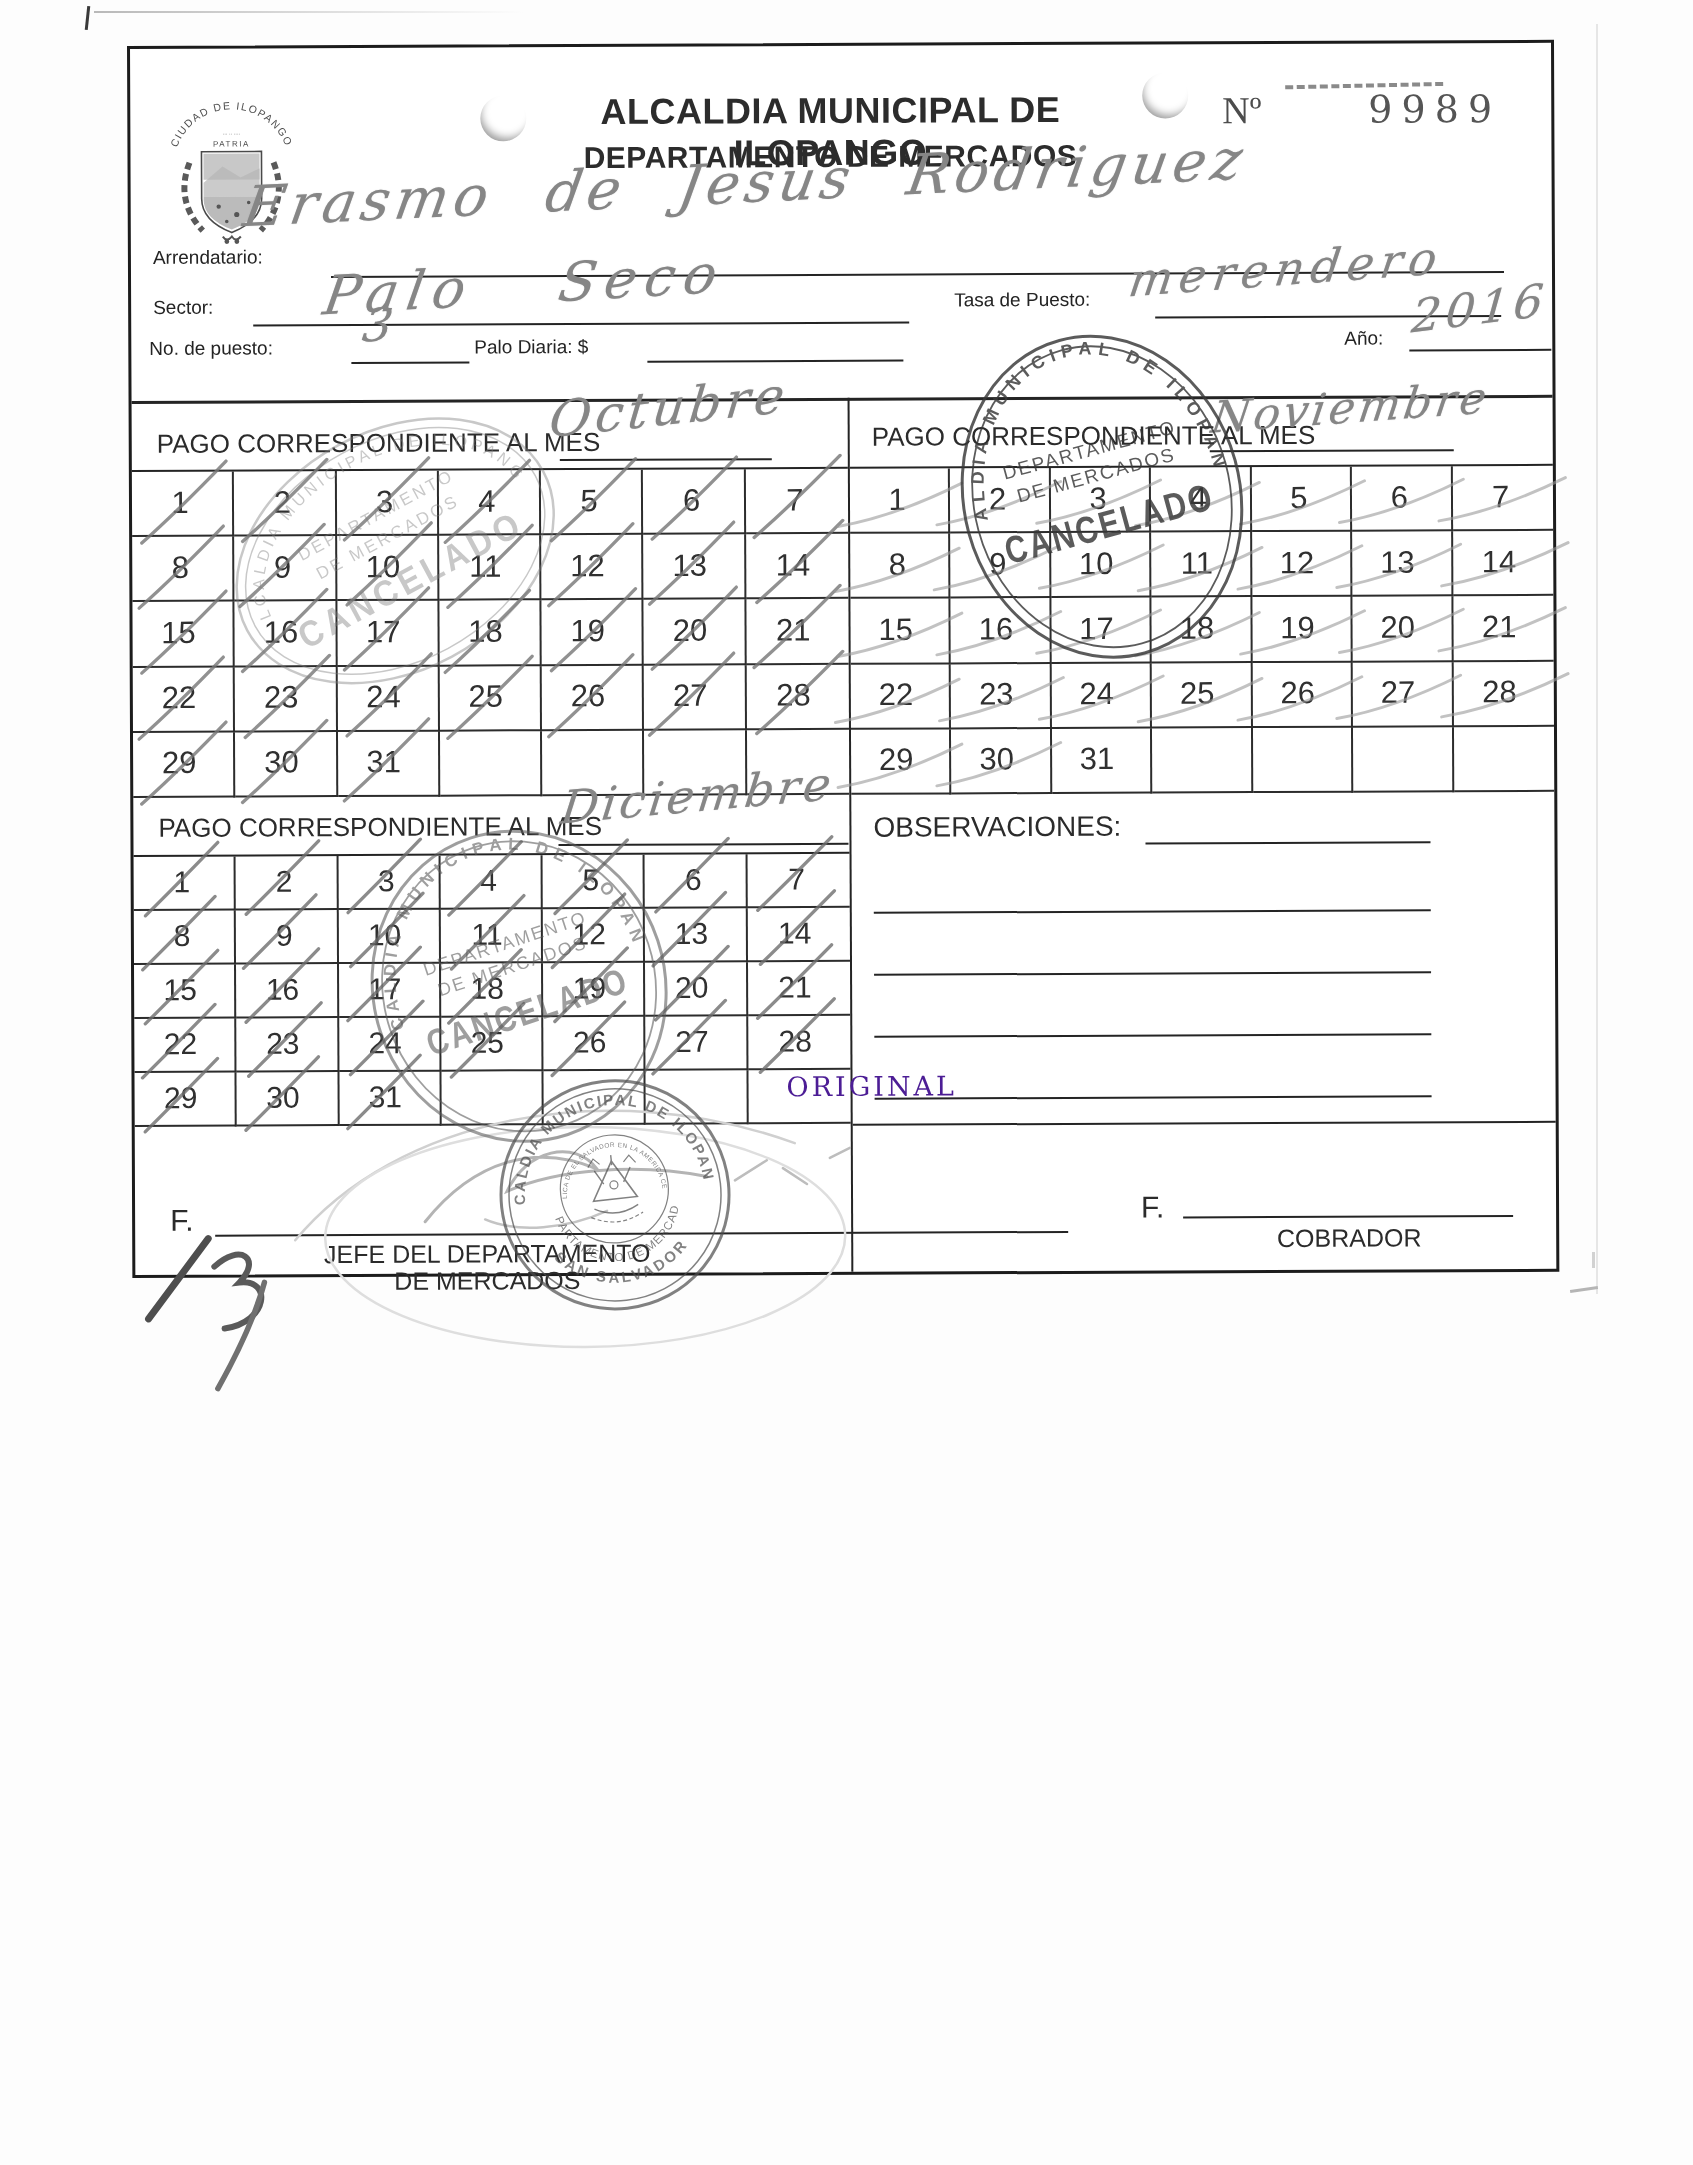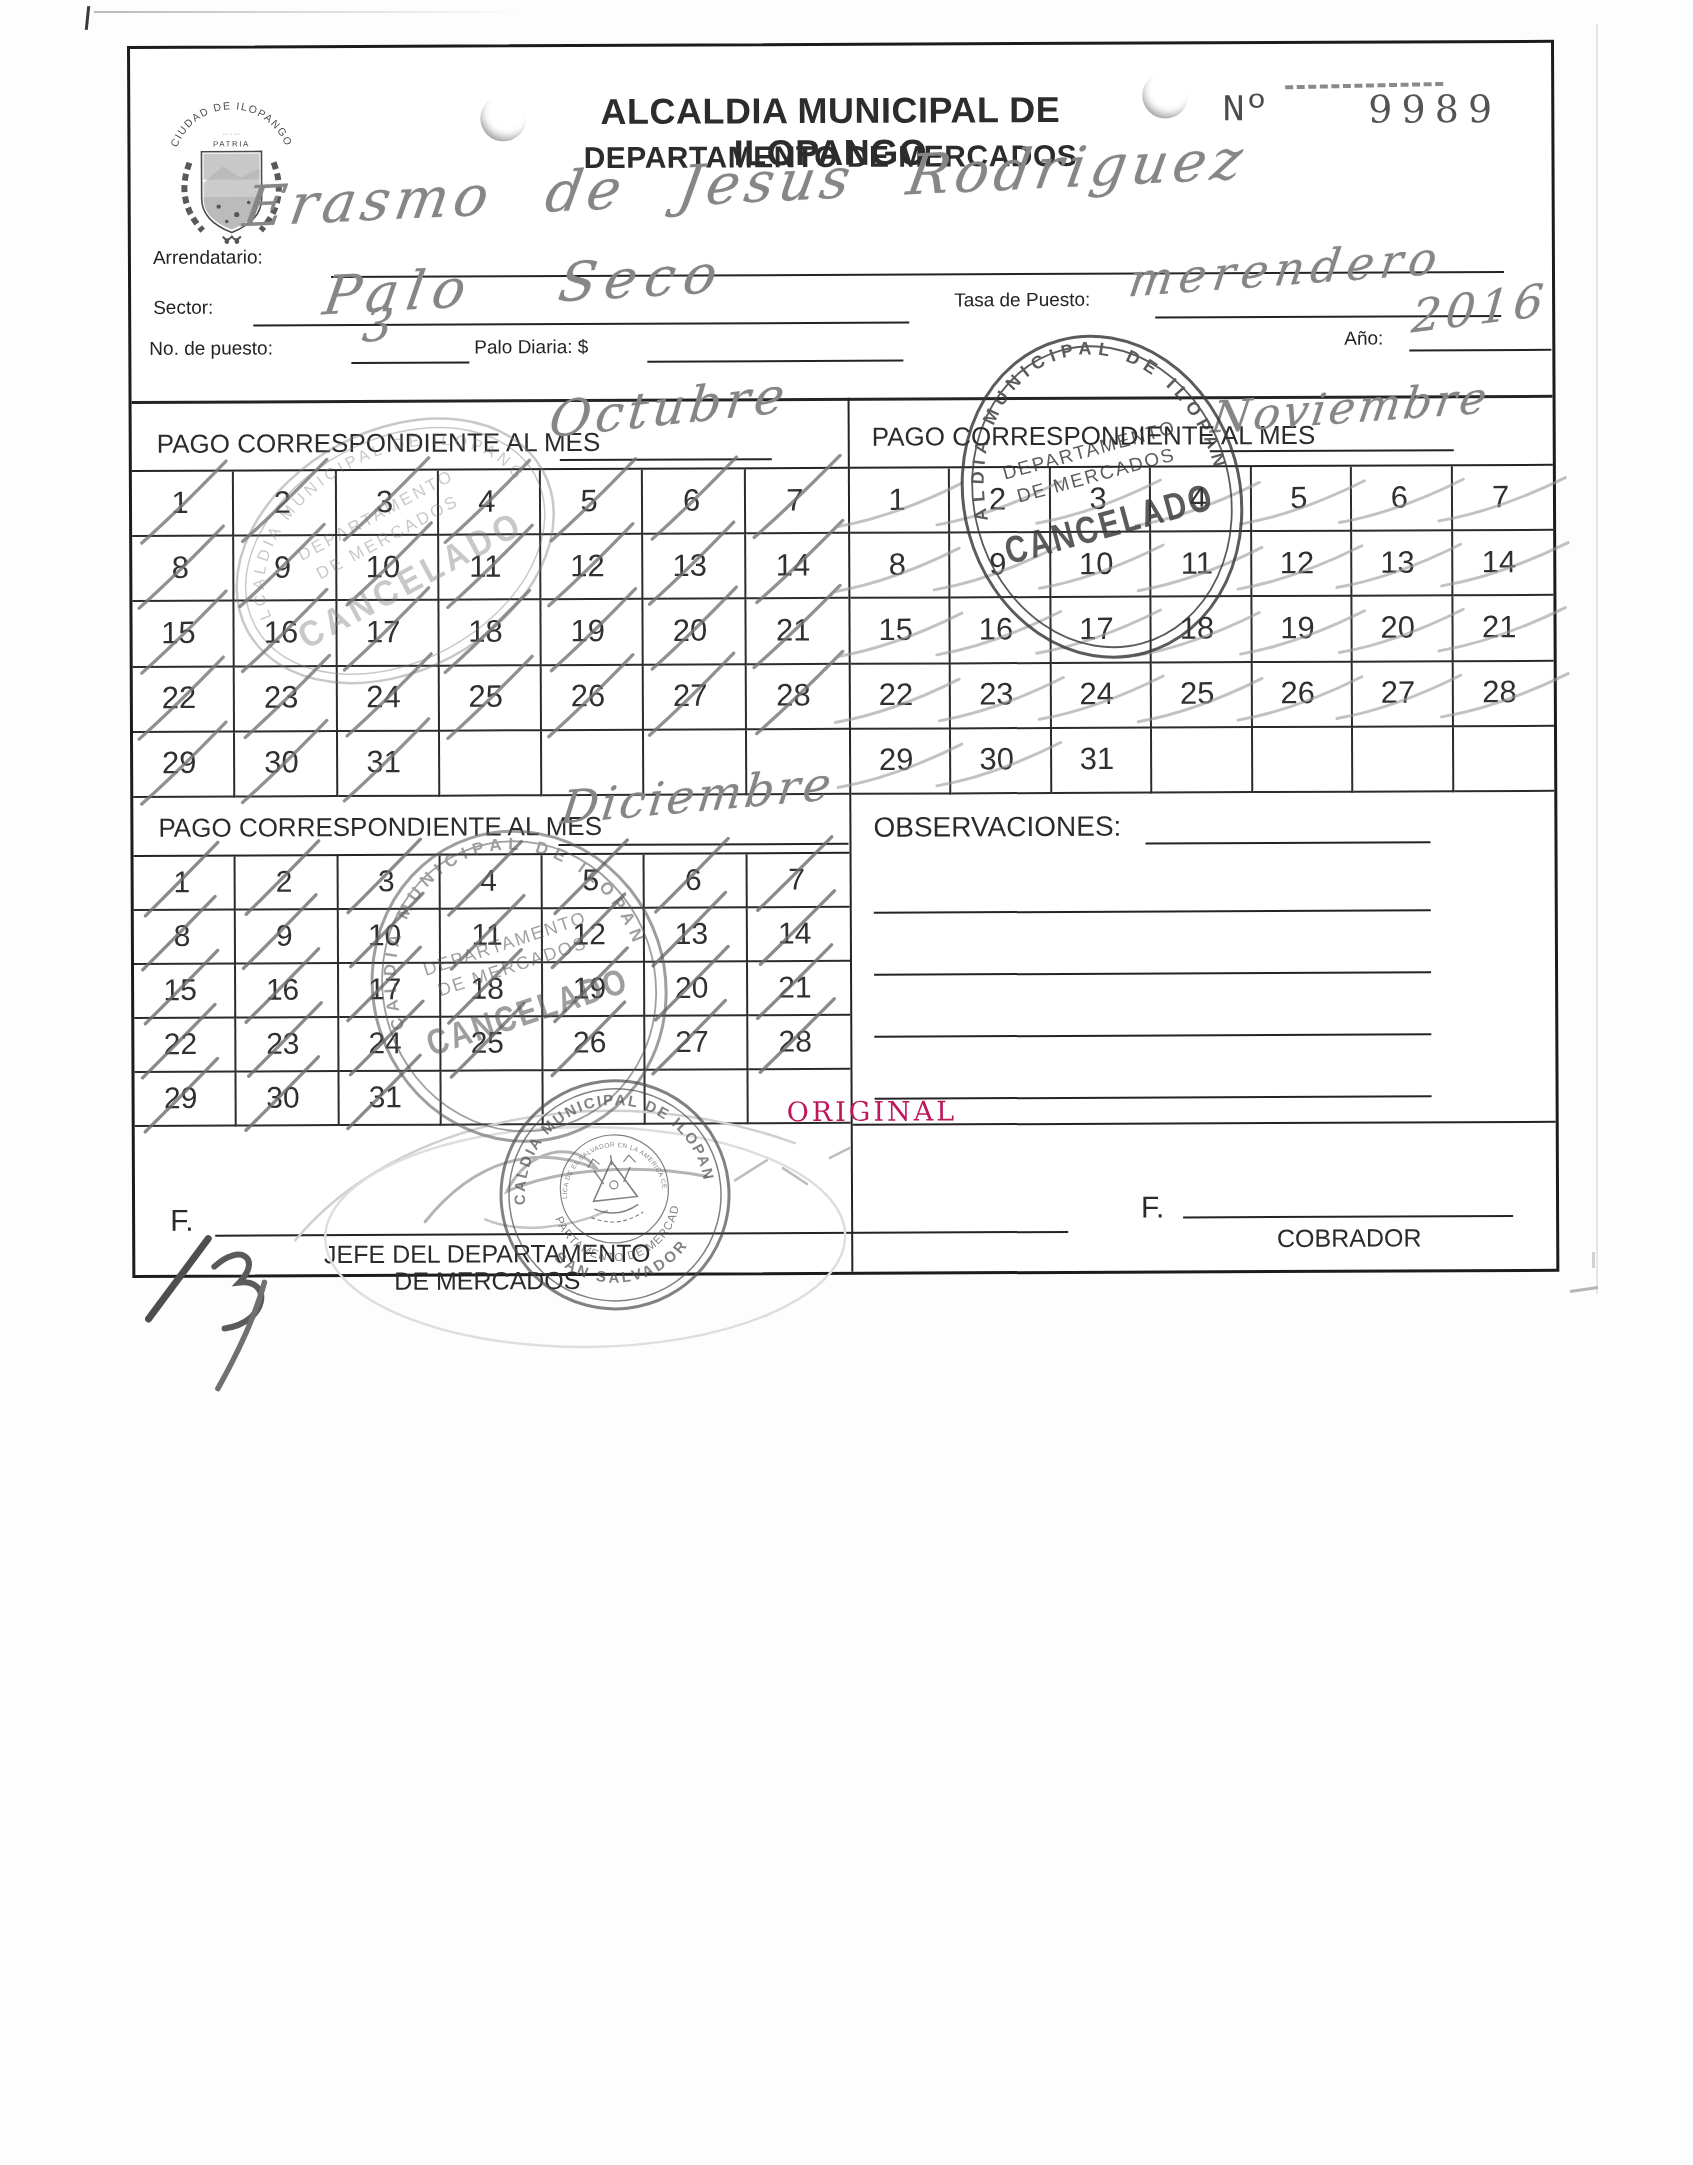--- a/index.html
+++ b/index.html
@@ -17,21 +17,21 @@
   .form{position:absolute;left:127px;top:46px;width:1421px;height:1226px;border:3px solid #1c1c1c;
         background:#ffffff;transform:rotate(-0.25deg);transform-origin:top left;}
   .abs{position:absolute;}
   .hline{position:absolute;border-top:2px solid #242424;height:0;}
 
   
   .title1{position:absolute;left:370px;top:44px;width:660px;text-align:center;
           font-size:36px;font-weight:bold;letter-spacing:.5px;color:#2c2c2c;}
   .title2{position:absolute;left:370px;top:94px;width:660px;text-align:center;
           font-size:30px;font-weight:bold;letter-spacing:.5px;color:#2c2c2c;}
-  .no-label{position:absolute;left:1092px;top:44px;font-family:Liberation Mono, monospace;
+  .no-label{position:absolute;left:1092px;top:44px;font-family:Liberation Serif, serif;
             font-size:38px;color:#4c4c4c;}
   .no-dashes{position:absolute;left:1155px;top:40px;width:158px;border-top:4px dashed #8a8a8a;transform:rotate(-1deg);}
   .no-value{position:absolute;left:1238px;top:44px;font-family:"DejaVu Serif",serif;
             font-size:38px;letter-spacing:9px;color:#555555;}
   .punch{position:absolute;width:46px;height:46px;border-radius:50%;background:#ffffff;
          box-shadow:inset 4px -7px 8px -4px #9b9b9b, 0 0 6px 2px #ffffff;z-index:6;}
   .punch.p1{left:350px;top:48px;}
   .punch.p2{left:1012px;top:28px;}
 
   
@@ -45,22 +45,22 @@
   .cal-cell{position:relative;border-right:2px solid #2c2c2c;border-bottom:2px solid #2c2c2c;overflow:visible;}
   .cal-cell:nth-child(7n){border-right:none;}
   .day-num{position:absolute;left:50%;top:50%;transform:translate(-62%,-52%);font-size:31px;color:#303030;}
   .grid-dec .day-num{font-size:30px;}
   .check-svg{position:absolute;left:0;top:0;width:100%;height:100%;overflow:visible;pointer-events:none;}
 
   
   .obs-label{position:absolute;font-size:28px;color:#2b2b2b;}
   .fp{position:absolute;font-size:30px;color:#2b2b2b;}
   .role{position:absolute;font-size:25px;color:#2b2b2b;text-align:center;}
-  .original{position:absolute;left:652px;top:1050px;font-family:"DejaVu Serif",serif;font-size:27px;
-            letter-spacing:3px;color:#be185d;}
+  .original{position:absolute;left:652px;top:1025px;font-family:"DejaVu Serif",serif;font-size:27px;
+            letter-spacing:3px;color:#4c1d95;}
   svg.overlay{position:absolute;overflow:visible;pointer-events:none;}
   .stamp{position:absolute;overflow:visible;pointer-events:none;z-index:4;}
 </style>
 </head>
 <body>
 
 <div class="page">
 
   <div class="corner-mark"></div>
   <div class="corner-line"></div>

